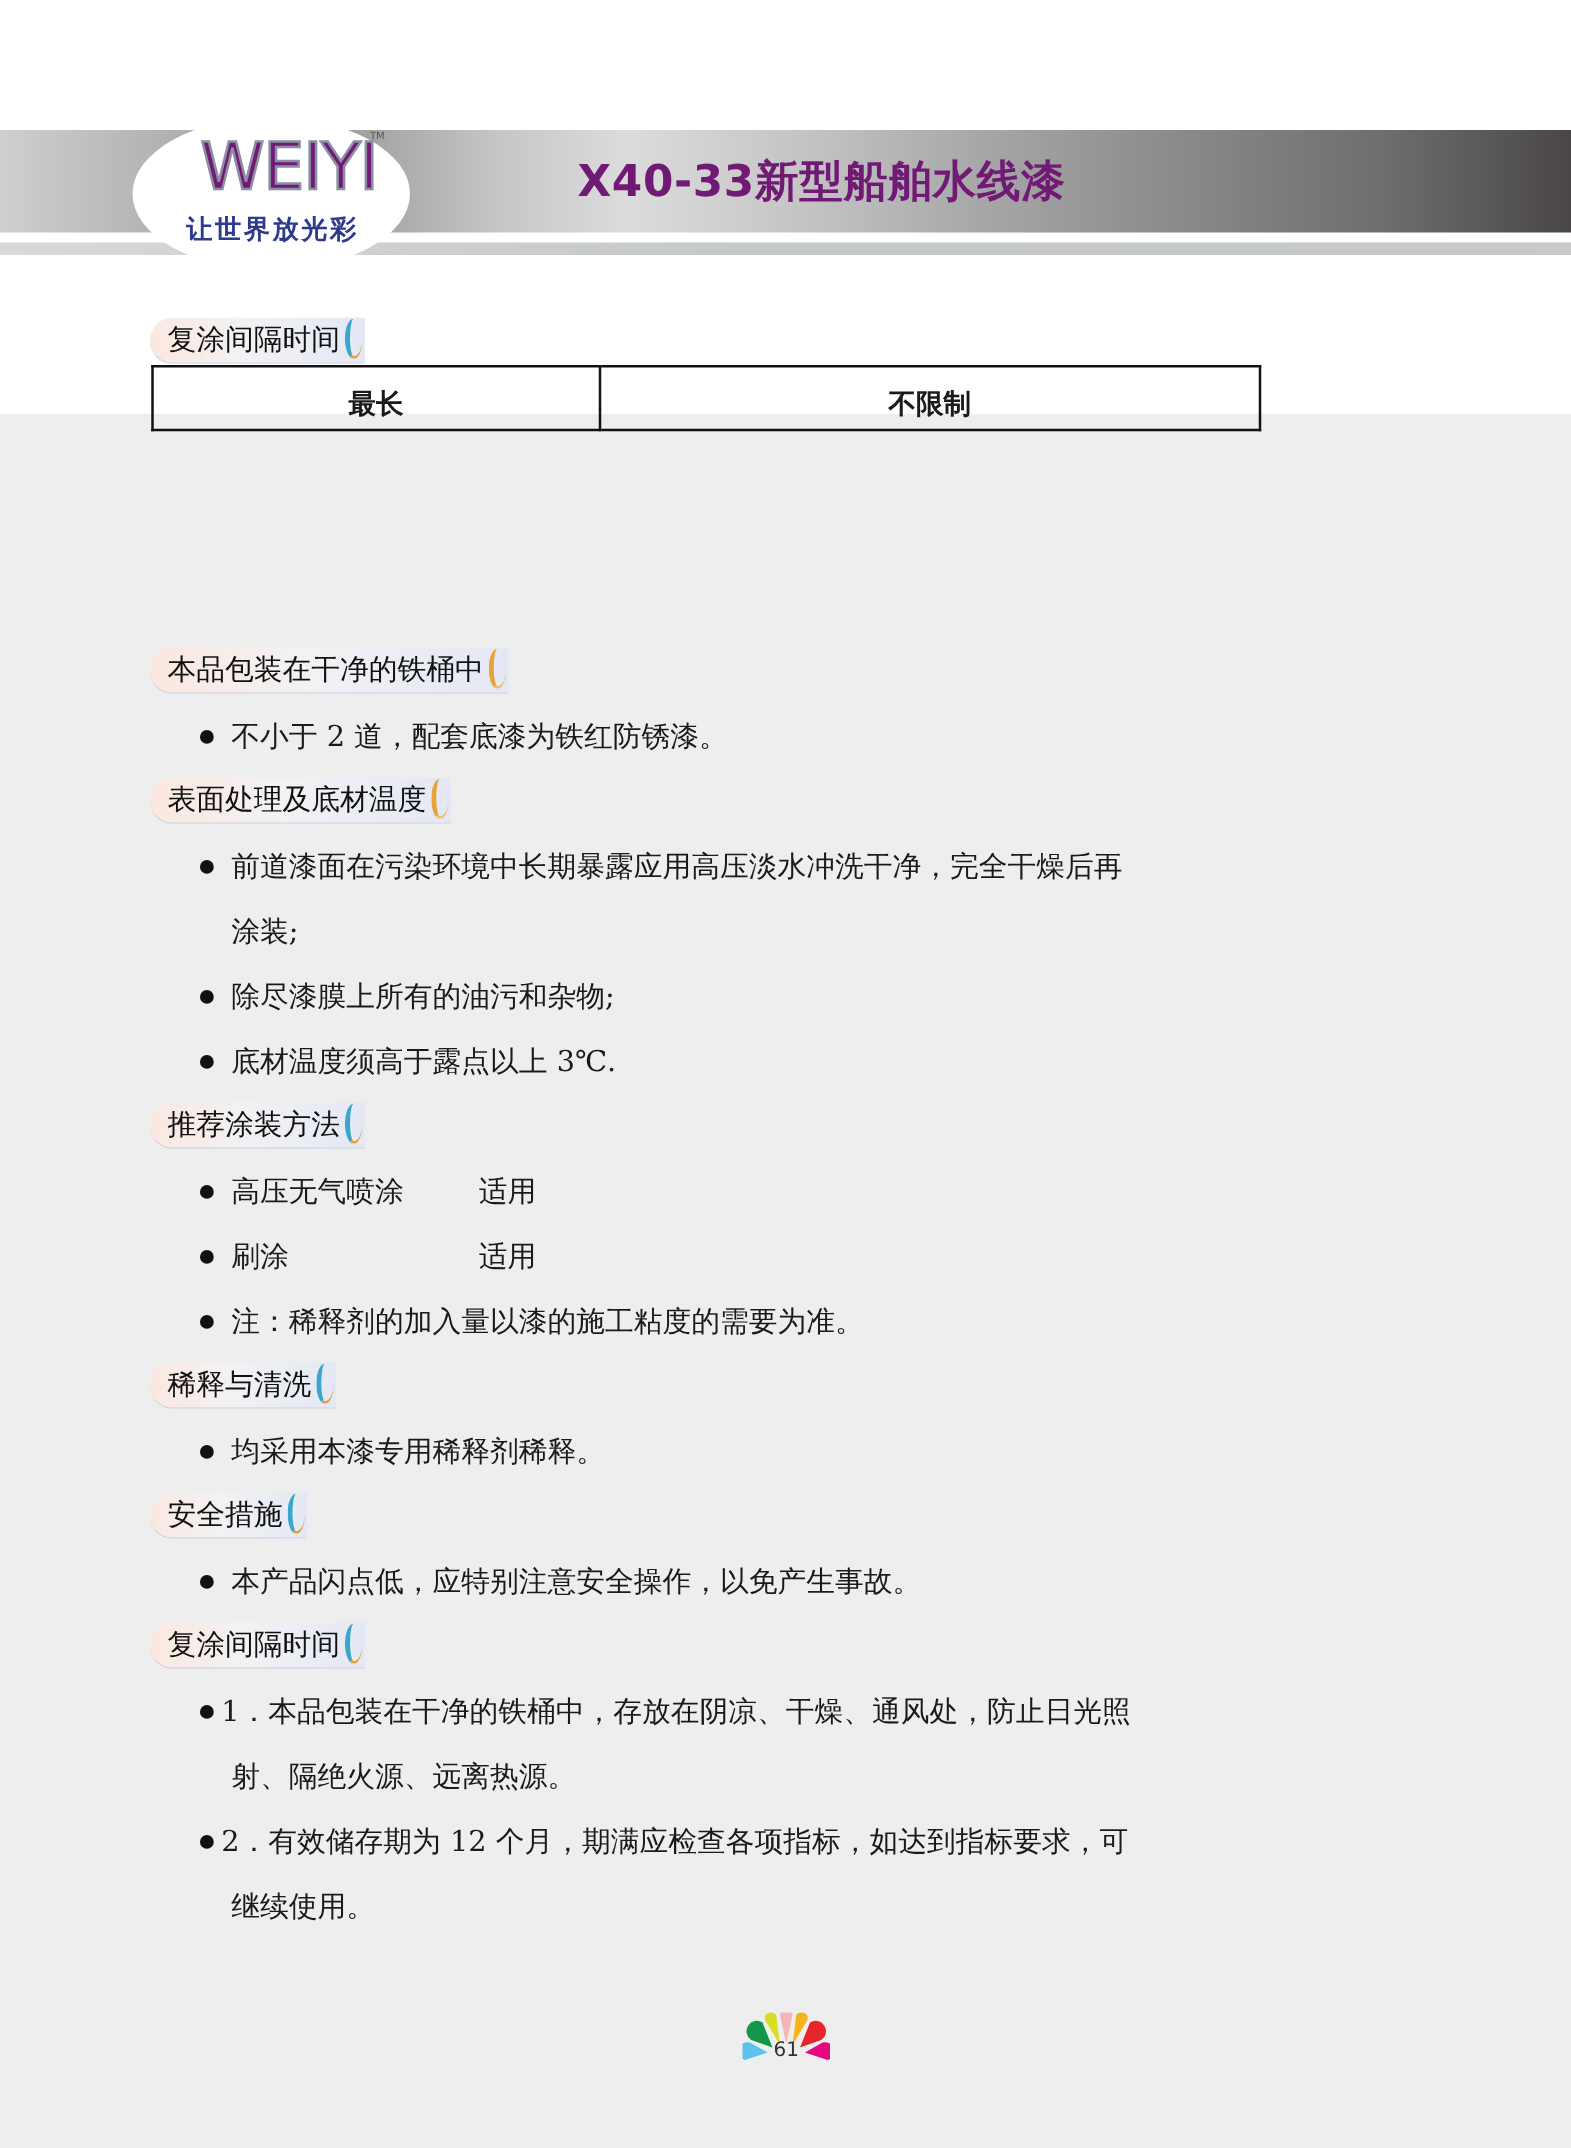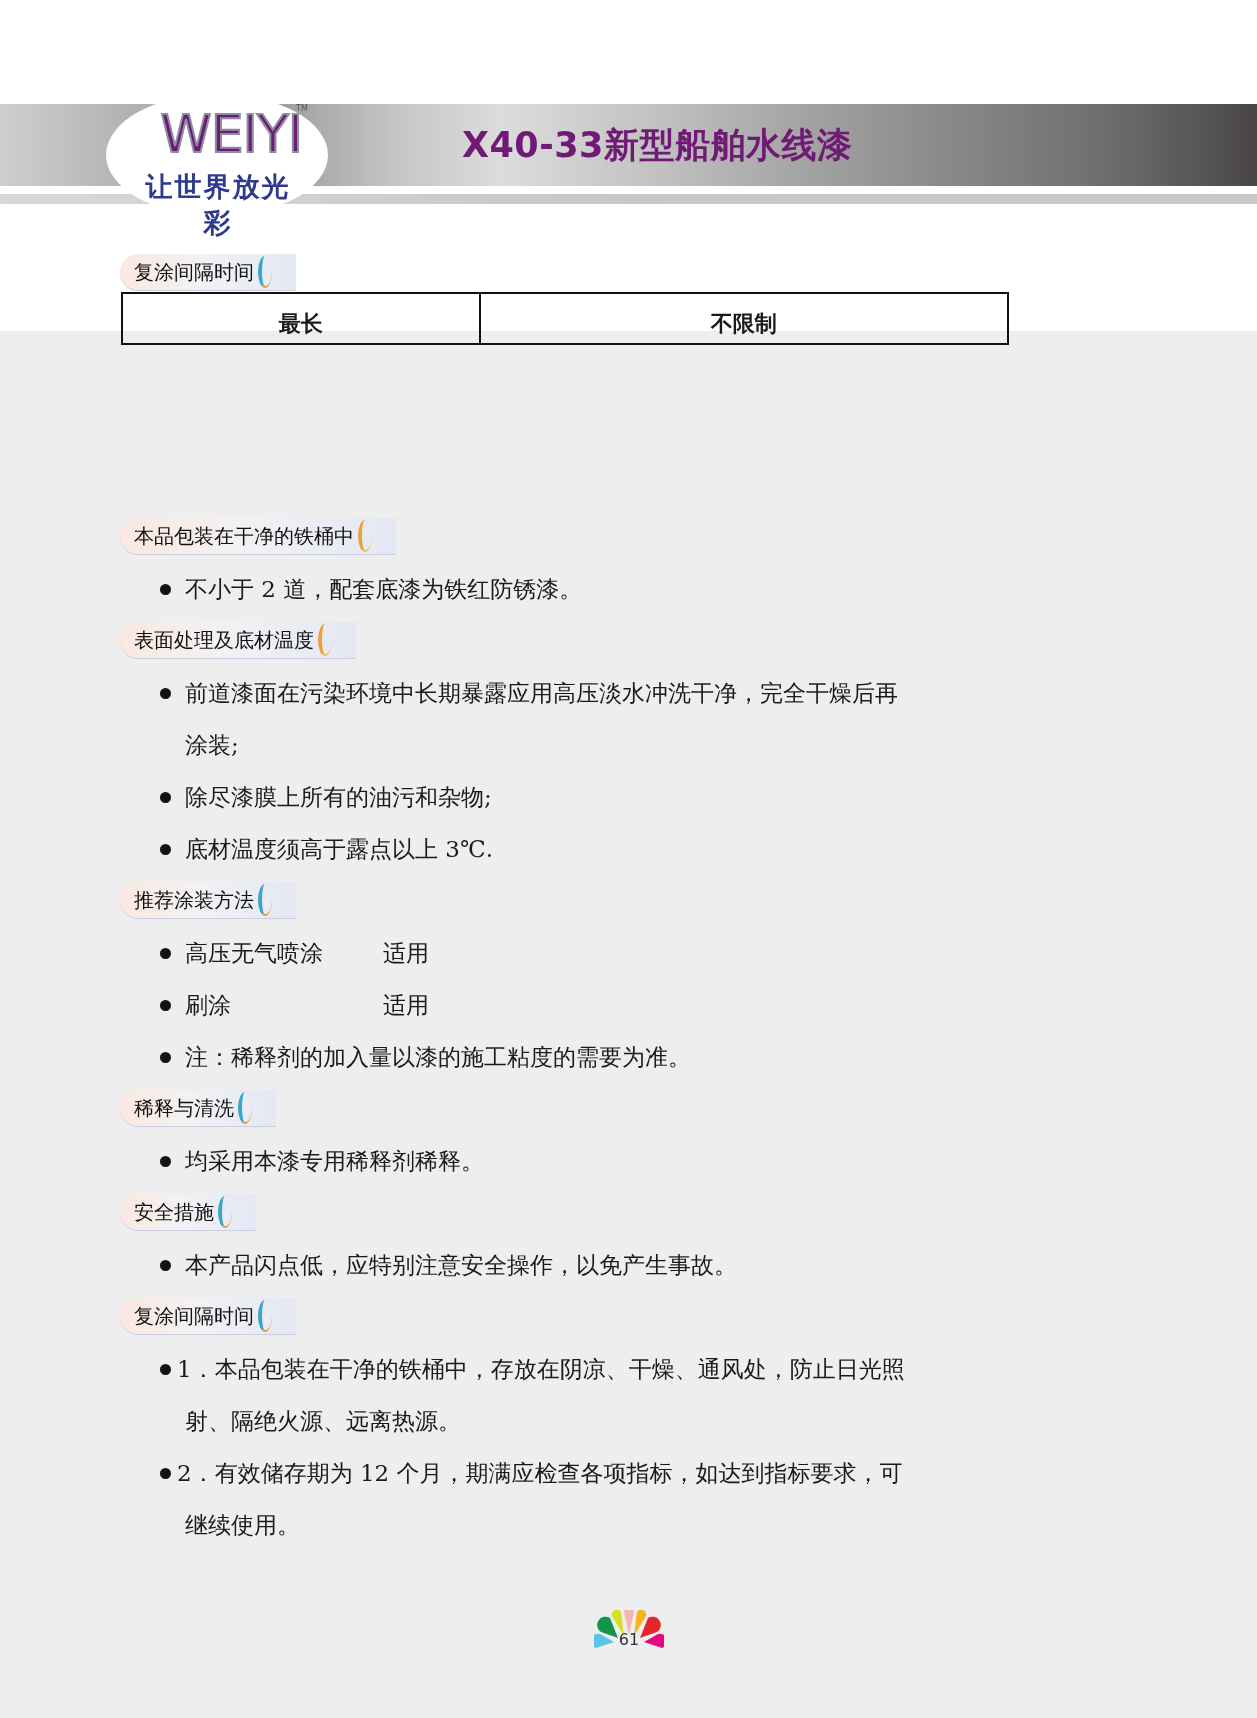--- a/index.html
+++ b/index.html
@@ -24,31 +24,31 @@
   }
   .logo-text {
     position:absolute; left:26px; top:10px; width:170px; text-align:right;
     font-family:"DejaVu Sans","Liberation Sans",sans-serif; font-weight:normal;
     font-size:52px; letter-spacing:-1px; color:#701a75;
     -webkit-text-stroke:2px #8c8fa3;
   }
   .logo-tm { position:absolute; left:190px; top:10px; font-size:8px; color:#555; font-family:"DejaVu Sans",sans-serif; }
   .logo-slogan {
     position:absolute; left:26px; top:75px; width:172px; text-align:center;
-    font-size:27px; font-weight:bold; color:#2e3a8c; letter-spacing:2px;
+    font-size:21px; font-weight:bold; color:#2e3a8c; letter-spacing:2px;
     font-family:"DejaVu Sans","Liberation Sans",sans-serif;
   }
   .page-title {
     position:absolute; left:462px; top:122px;
     font-family:"DejaVu Sans","Liberation Sans",sans-serif; font-weight:bold;
     font-size:35px; color:#701a75; letter-spacing:0.5px;
   }
   .sec-head {
     position:absolute; left:120px; height:36px; line-height:36px;
-    padding:0 24px 0 14px; font-size:20px; color:#111;
+    padding:0 2px 0 14px; font-size:23px; color:#111;
     border-radius:18px 0 0 18px;
     background:linear-gradient(90deg,#fbe8df 0%,#f2f2f4 45%,#e4e8f4 100%);
     border-bottom:1px solid #c9cde0;
   }
   .sec-head .arc {
     display:inline-block; width:14px; height:32px; vertical-align:middle;
     margin-left:4px; border-radius:50%;
     border-left:4px solid #3aa6c9; border-bottom:2px solid #e0a040;
     box-sizing:border-box; position:relative; top:-2px;
   }

